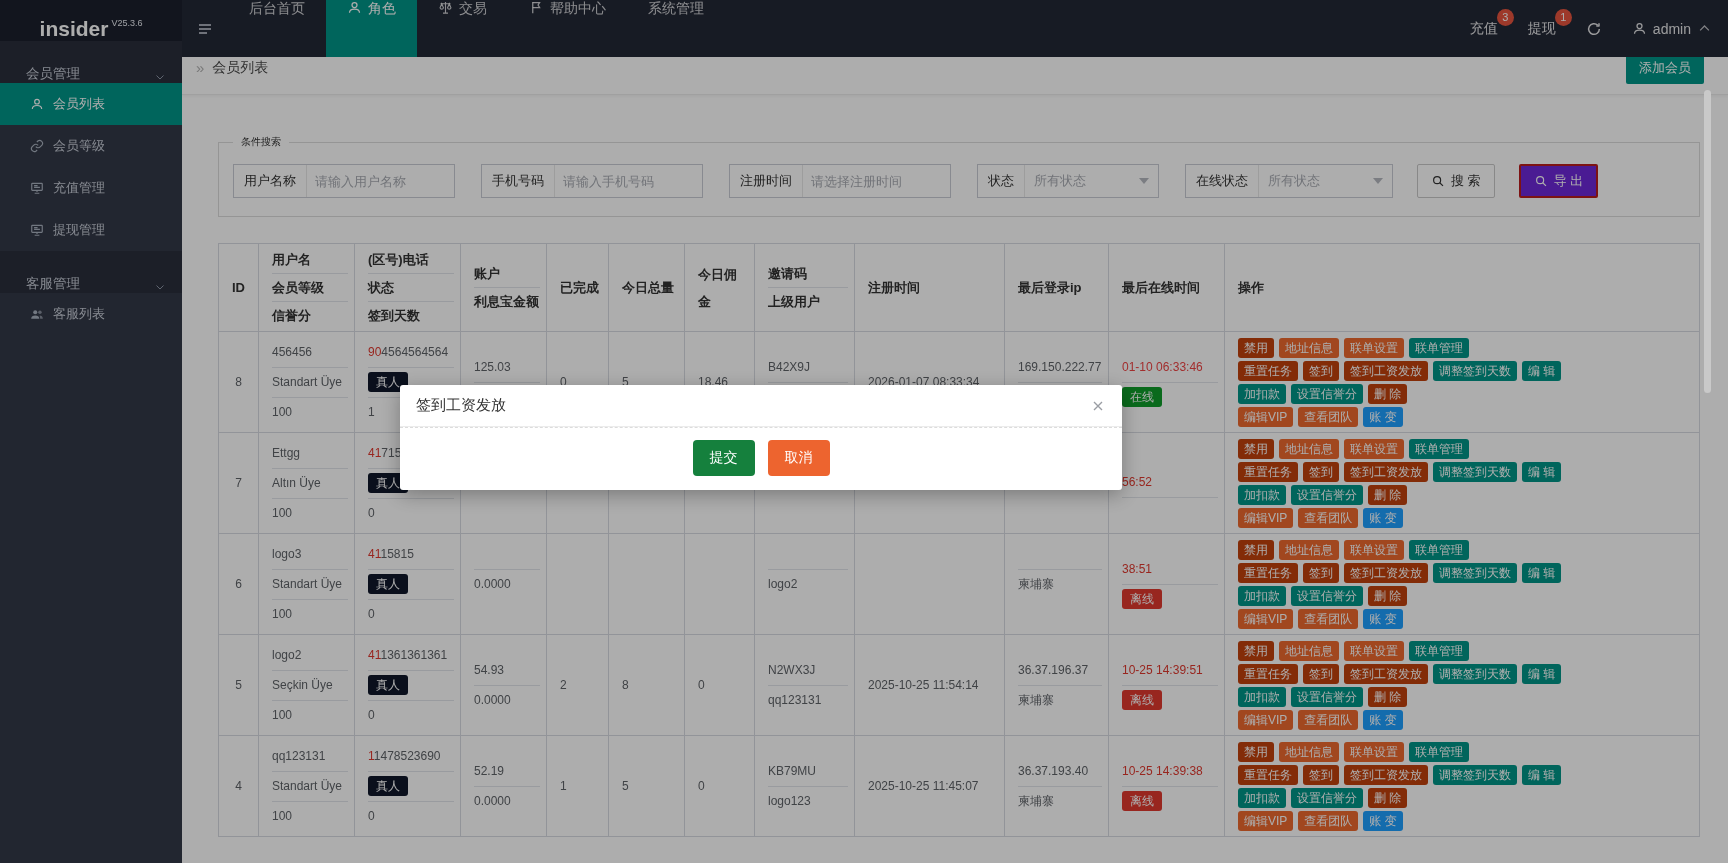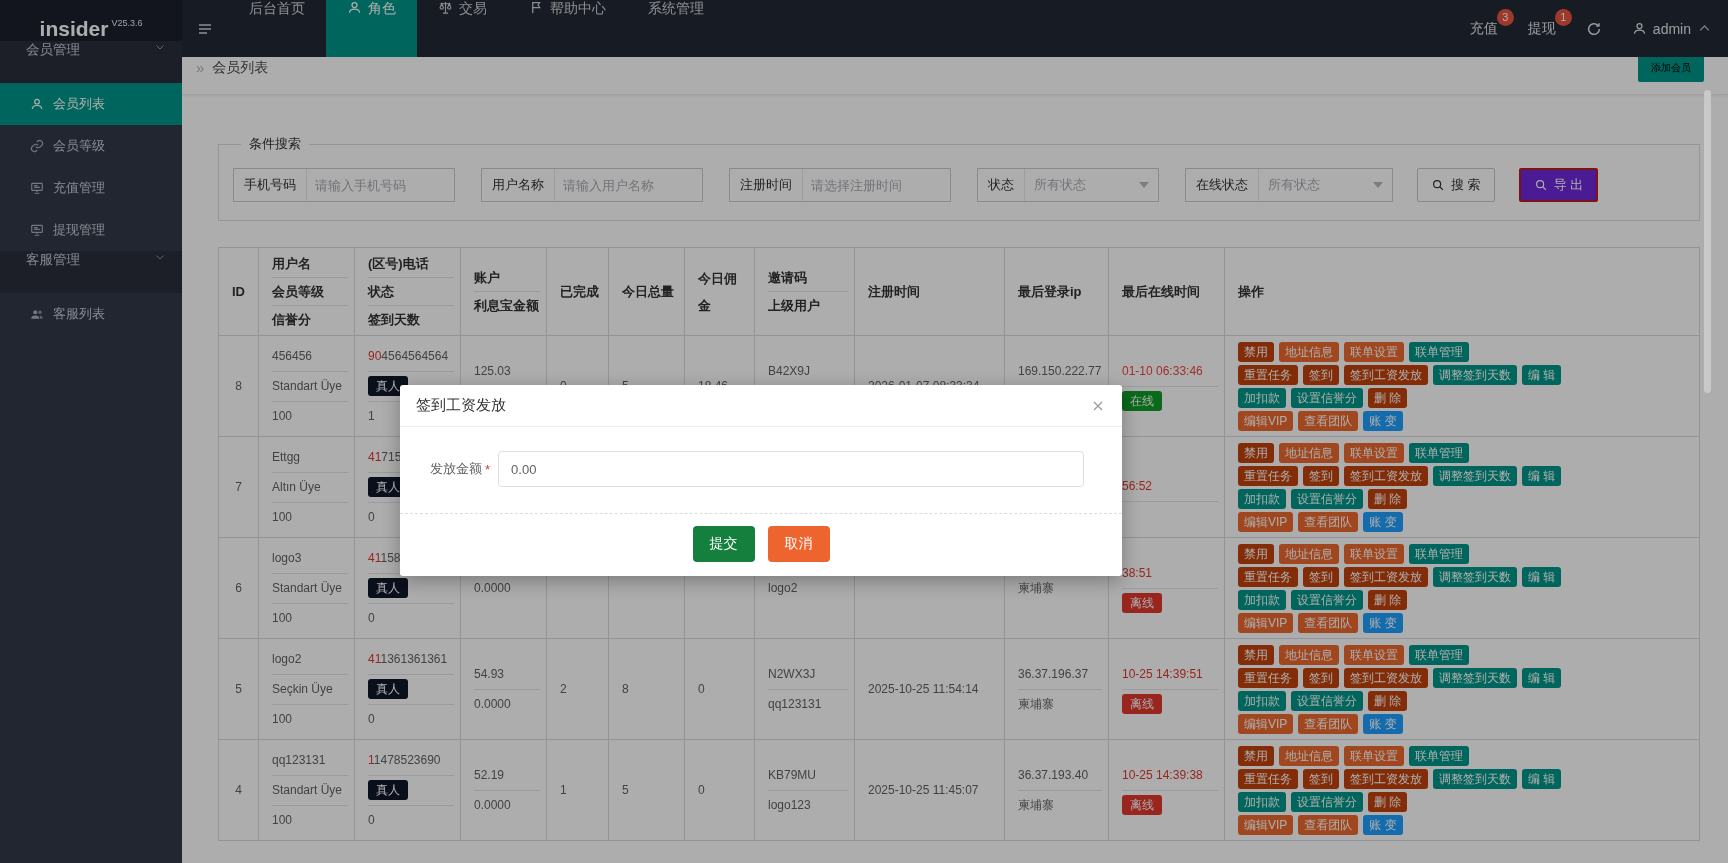--- a/index.html
+++ b/index.html
@@ -17,36 +17,36 @@
 .nav-item.active{background:#009688;color:#fff}
 .tb-right{margin-left:auto;display:flex;align-items:center;gap:30px;padding-right:16px;color:rgba(255,255,255,.88);font-size:14px}
 .tb-link{position:relative;cursor:pointer}
 .nbadge{position:absolute;top:-11px;right:-16px;min-width:17px;height:17px;background:#e8553f;border-radius:9px;color:#fff;font-size:11px;line-height:17px;text-align:center;padding:0 4px}
 .tb-user{display:flex;align-items:center;gap:6px;cursor:pointer}
 .tb-user .icon{font-size:15px}
 .chev{font-size:11px;color:rgba(255,255,255,.7)}
 .refresh{font-size:16px;cursor:pointer;display:flex;align-items:center}
 
 .sidebar{position:absolute;top:41px;left:0;bottom:0;width:182px;background:#333947;z-index:5}
-.sb-group{height:42px;display:flex;align-items:flex-start;padding:0 16px 0 26px;color:#c6cbd6;font-size:13.5px;background:#2a2f3c;cursor:pointer}
+.sb-group{height:42px;display:flex;align-items:flex-end;padding:0 16px 0 26px;color:#c6cbd6;font-size:13.5px;background:#2a2f3c;cursor:pointer}
 .sb-chev{margin-left:auto;font-size:12px;color:#8d95a5}
 .sb-item{height:42px;display:flex;align-items:center;gap:9px;padding:0 16px 0 30px;color:#c6cbd6;font-size:13px;cursor:pointer}
 .sb-item .icon{font-size:14px;color:#a9b1bf}
 .sb-item.active{background:#009688;color:#fff}
 .sb-item.active .icon{color:#fff}
 
 .main{position:absolute;top:41px;left:182px;right:0;bottom:0;background:#fff;overflow:hidden}
 .crumb-bar{height:54px;display:flex;align-items:center;padding:0 24px 0 14px;border-bottom:1px solid #ececec;box-shadow:0 1px 3px rgba(0,0,0,.06)}
 .crumb-arrow{color:#b3b3b3;font-size:15px}
 .crumb-arrow::before{content:"\00BB"}
 .crumb-title{margin-left:8px;font-size:14px;color:#4a4a4a}
-.add-btn{margin-left:auto;background:#009688;color:#000000;font-size:10px;padding:7px 13px;border-radius:2px;border:none;cursor:pointer}
+.add-btn{margin-left:auto;background:#009688;color:#ffffff;font-size:13px;padding:7px 13px;border-radius:2px;border:none;cursor:pointer}
 .content{padding:0 28px 0 36px}
 fieldset.search{margin-top:40px;border:1px solid #dcdcdc;padding:15px 14px 18px}
-fieldset.search legend{font-size:13px;color:#333;padding:0 8px;margin-left:8px}
+fieldset.search legend{font-size:10px;color:#333;padding:0 8px;}
 .search-row{display:flex;align-items:center;gap:24px}
 .fields{display:flex;align-items:center;gap:26px}
 .fgroup{display:flex;align-items:center;border:1px solid #c9ccd4;height:34px;background:#fff}
 .flabel{padding:0 10px;font-size:13px;color:#333;white-space:nowrap}
 .finput{border:none;outline:none;height:32px;width:148px;font-size:13px;color:#333;padding:0 8px;border-left:1px solid #e8e8e8}
 .finput::placeholder{color:#a8abb2}
 .fselect{display:flex;align-items:center;height:100%;width:134px;border-left:1px solid #e8e8e8;padding:0 9px;cursor:pointer}
 .sel-val{font-size:13px;color:#a8abb2;flex:1}
 .caret{width:0;height:0;border-left:5px solid transparent;border-right:5px solid transparent;border-top:6px solid #b6b9c0}
 .btn{display:inline-flex;align-items:center;gap:6px;height:34px;padding:0 13px;border-radius:2px;font-size:13px;cursor:pointer;white-space:nowrap}
@@ -241,26 +241,26 @@
     <span class="crumb-arrow"></span>
     <span class="crumb-title">会员列表</span>
     <button class="add-btn">添加会员</button>
   </div>
   <div class="content">
     <fieldset class="search">
       <legend>条件搜索</legend>
       <div class="search-row">
         <div class="fields">
             <div class="fgroup">
+              <span class="flabel">用户名称</span>
+              <input class="finput" placeholder="请输入用户名称" style="">
+            </div>
+            <div class="fgroup">
               <span class="flabel">手机号码</span>
               <input class="finput" placeholder="请输入手机号码" style="">
-            </div>
-            <div class="fgroup">
-              <span class="flabel">用户名称</span>
-              <input class="finput" placeholder="请输入用户名称" style="">
             </div>
             <div class="fgroup">
               <span class="flabel">注册时间</span>
               <input class="finput" placeholder="请选择注册时间" style="">
             </div>
             <div class="fgroup">
               <span class="flabel">状态</span>
               <div class="fselect">
                 <span class="sel-val">所有状态</span>
                 <span class="caret"></span>
@@ -754,24 +754,19 @@
 
 <div class="modal">
   <div class="m-head">
     <span class="m-title">签到工资发放</span>
     <span class="m-close icon">
         <svg viewBox="0 0 24 24" fill="none" stroke="currentColor" stroke-width="2">
           <path d="M6 6l12 12M18 6L6 18"></path>
         </svg>
       </span>
   </div>
-  <div class="m-body">
-    <span class="m-label">发放金额</span>
-    <span class="req">*</span>
-    <input class="m-input" value="0.00" style="">
-  </div>
   <div class="m-foot">
     <button class="m-btn m-submit">提交</button>
     <button class="m-btn m-cancel">取消</button>
   </div>
 </div>
 
 <div class="scroll-thumb"></div>
 
 </body></html>

